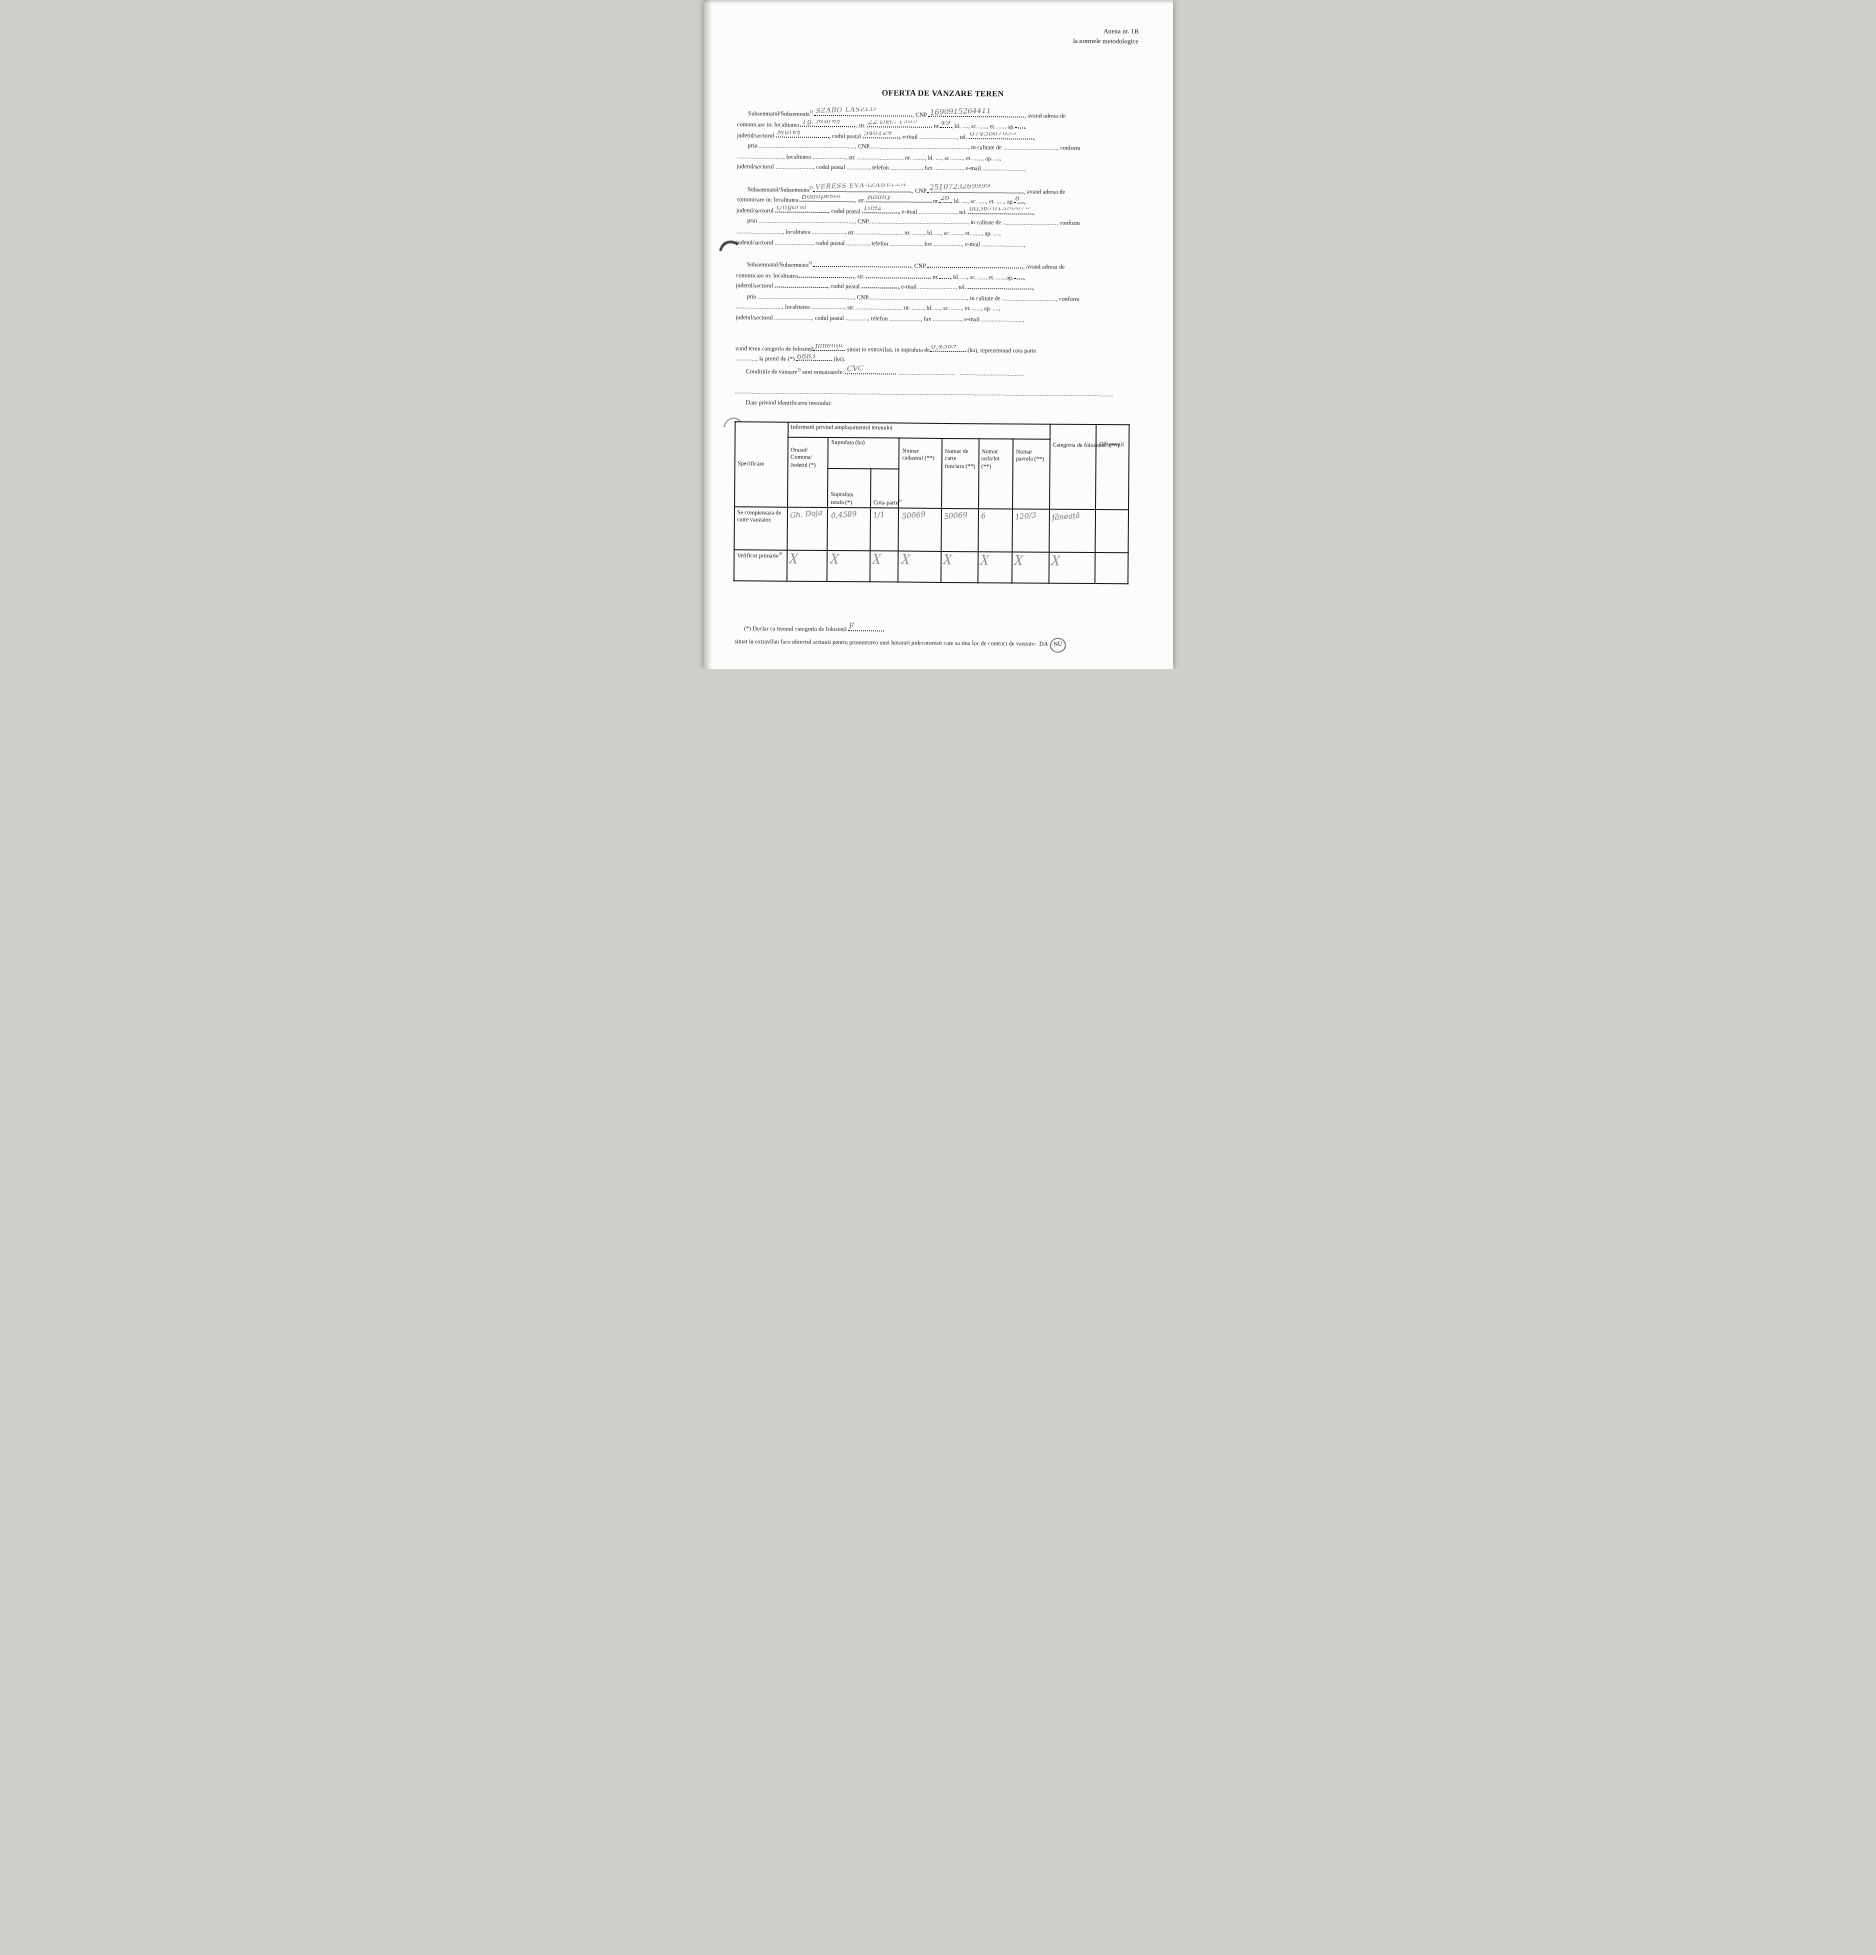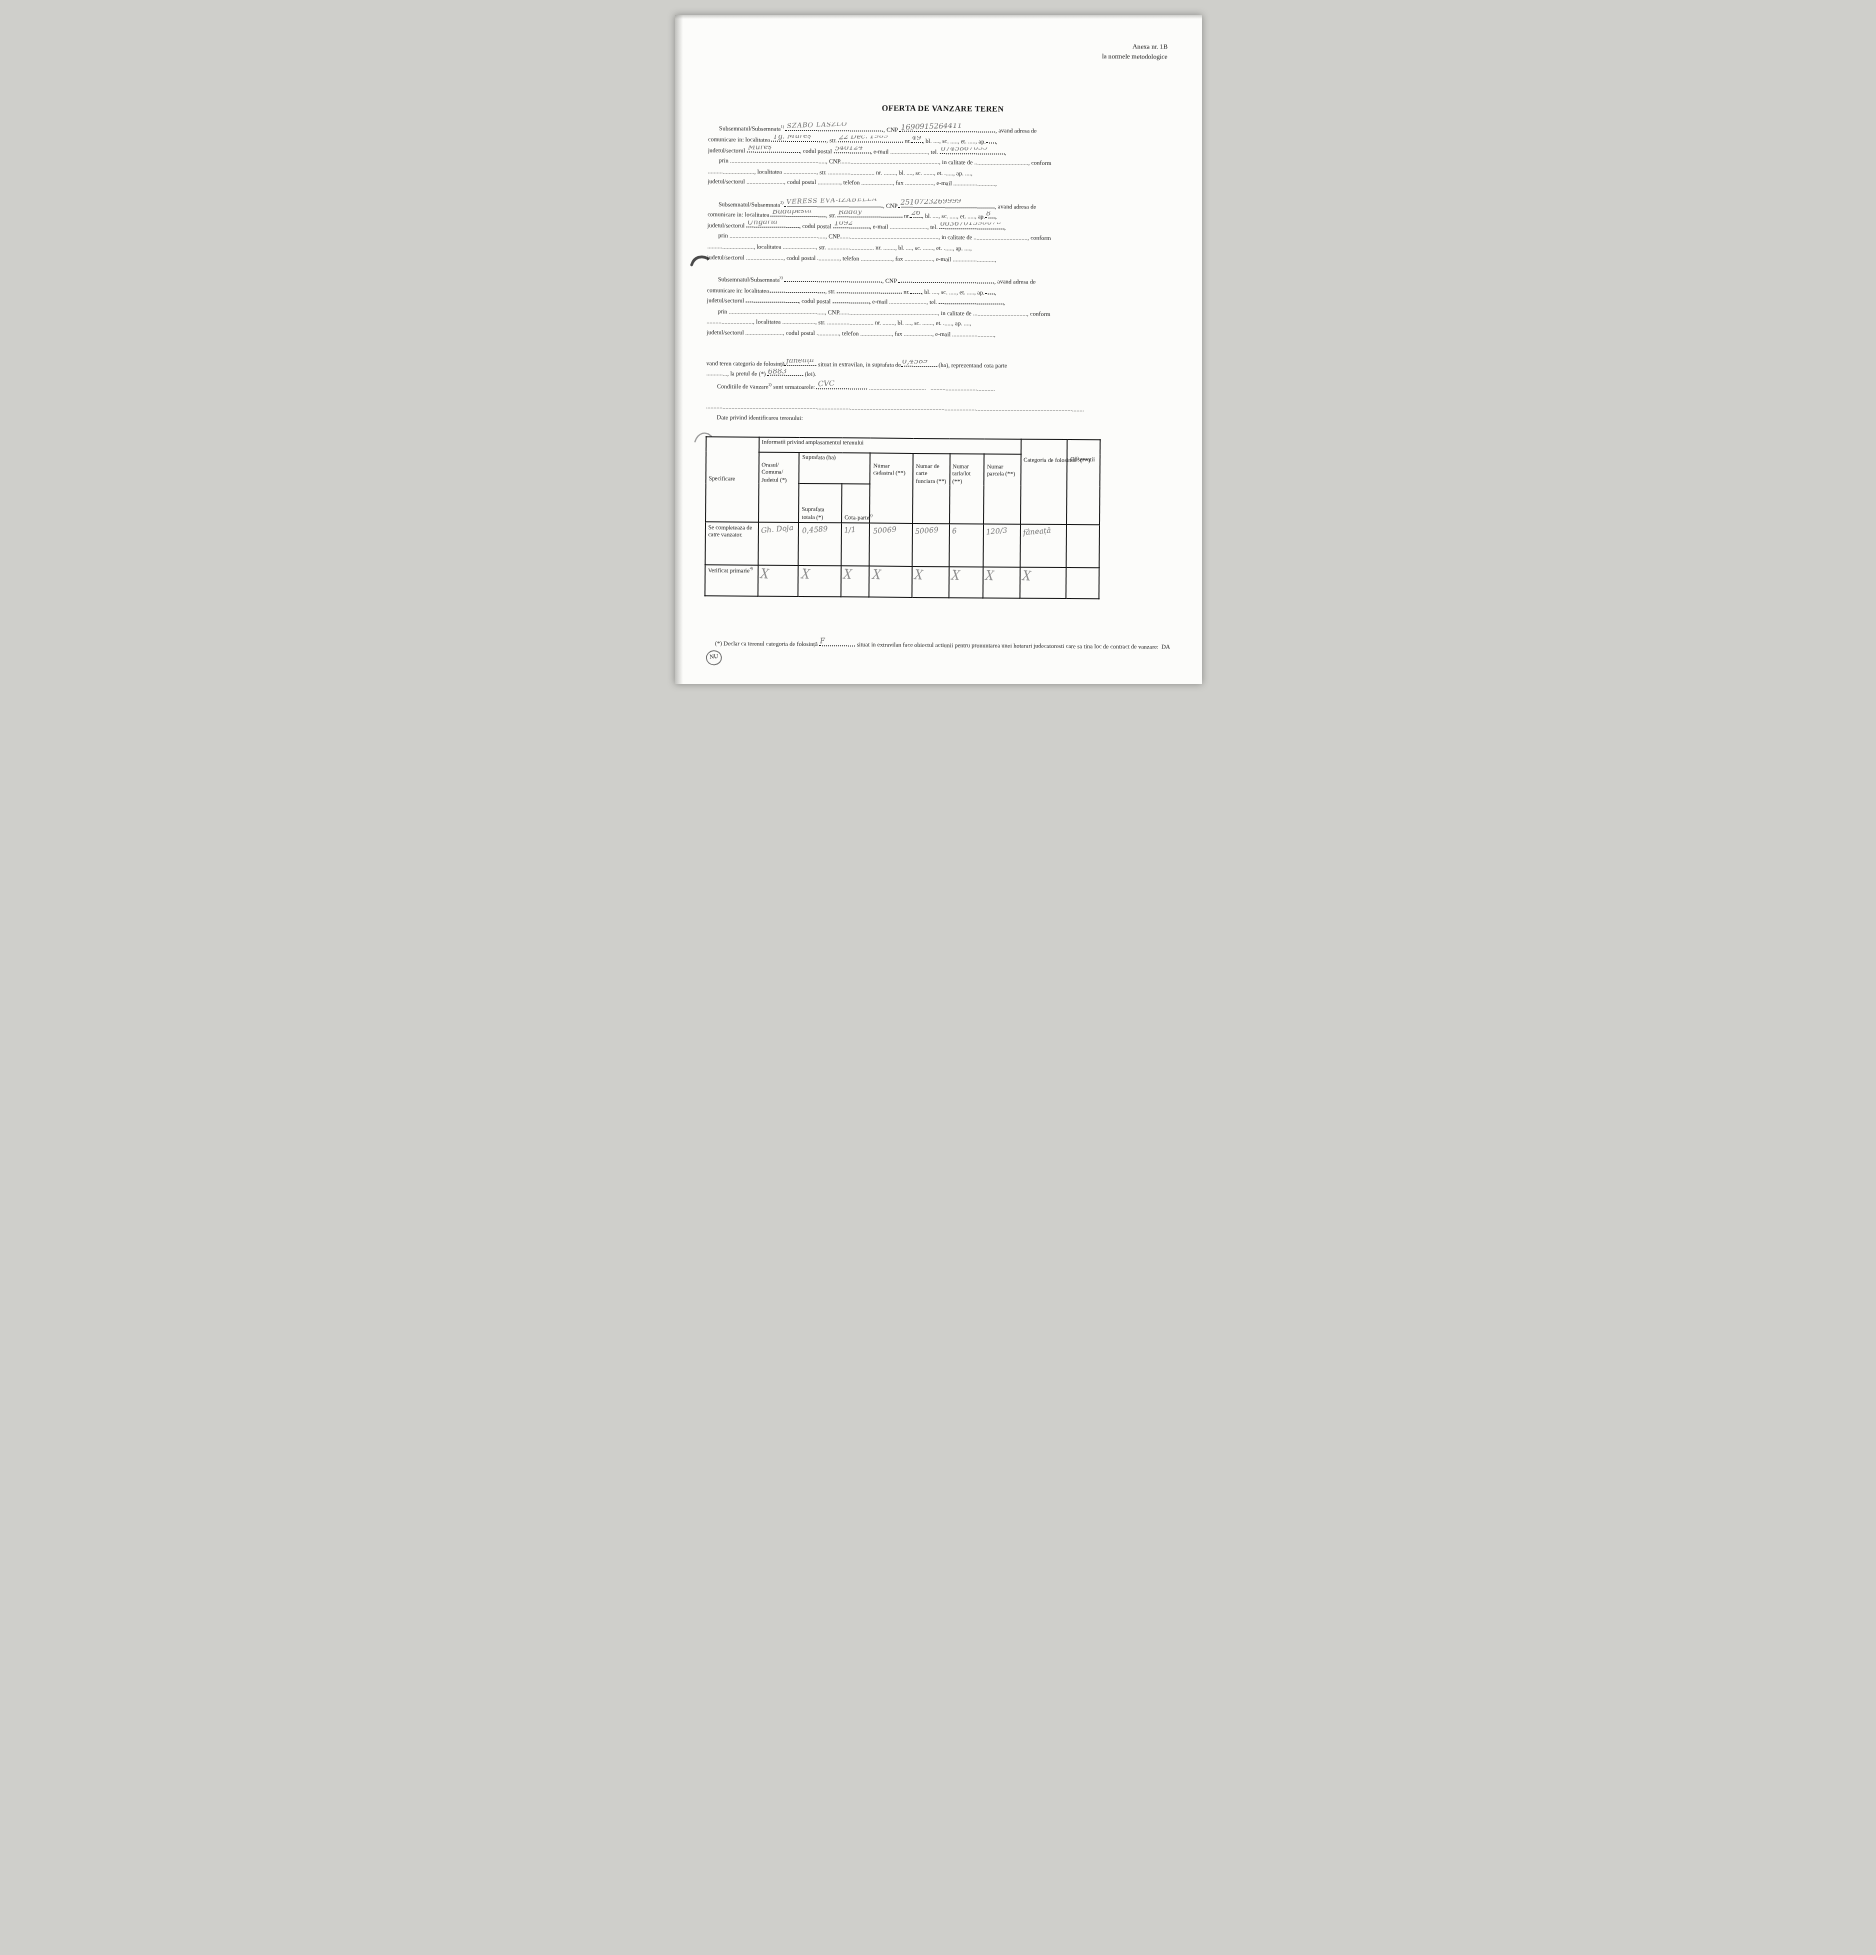--- a/index.html
+++ b/index.html
@@ -1,16 +1,16 @@
 <!DOCTYPE html>
 <html style="font-size:6.3px"><head>
 <meta charset="utf-8">
 <style>
   html,body{margin:0;padding:0;background:#cfcfcb;}
-  .page{width:527px;min-height:663px;margin:15px auto;background:#fcfcfa;position:relative;
+  .page{width:469px;min-height:663px;margin:0 auto;background:#fcfcfa;position:relative;
         font-family:"Liberation Serif",serif;color:#151515;overflow:hidden;
         box-shadow:0 0 7px rgba(0,0,0,.35);}
   .page::before{content:"";position:absolute;left:0;top:0;bottom:0;width:8.6px;
         background:linear-gradient(90deg,rgba(120,120,115,.45),rgba(255,255,255,0));pointer-events:none;}
   .page::after{content:"";position:absolute;left:0;top:0;right:0;height:3.9px;
         background:linear-gradient(180deg,rgba(120,120,115,.35),rgba(255,255,255,0));pointer-events:none;}
   .content{padding:13.3px 24px 19.6px 34px;transform:rotate(.45deg);transform-origin:top left;}
   .annex{text-align:right;font-size:6.6px;line-height:1.55;margin:9.4px 10.2px 0 0;}
   .title{text-align:center;font-weight:bold;font-size:8.2px;margin-top:44px;margin-bottom:10.2px;letter-spacing:0.2px;}
   .para{font-size:6px;line-height:10.6px;margin-bottom:9.8px;}

